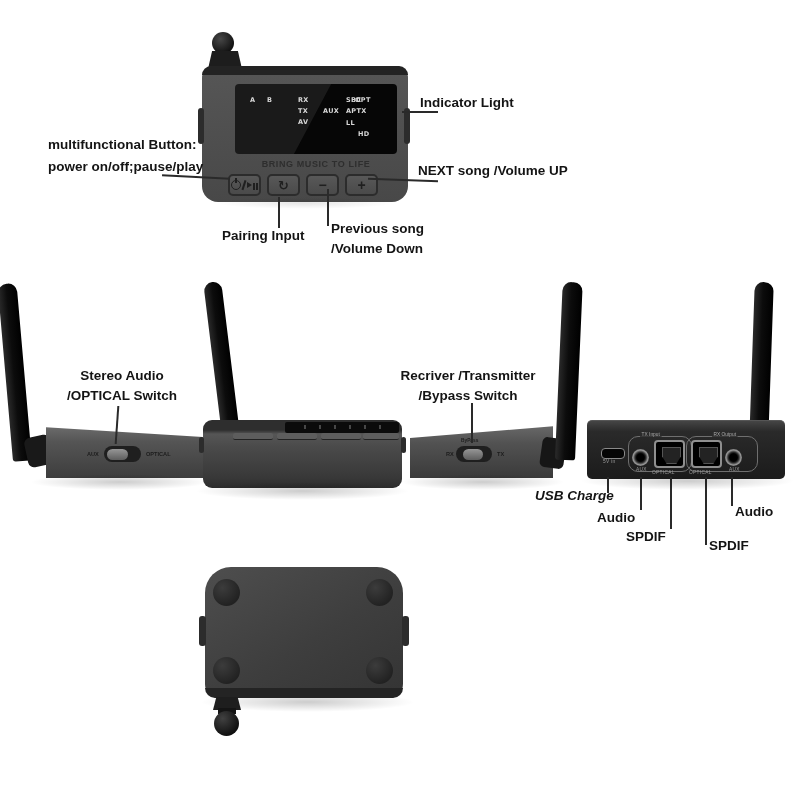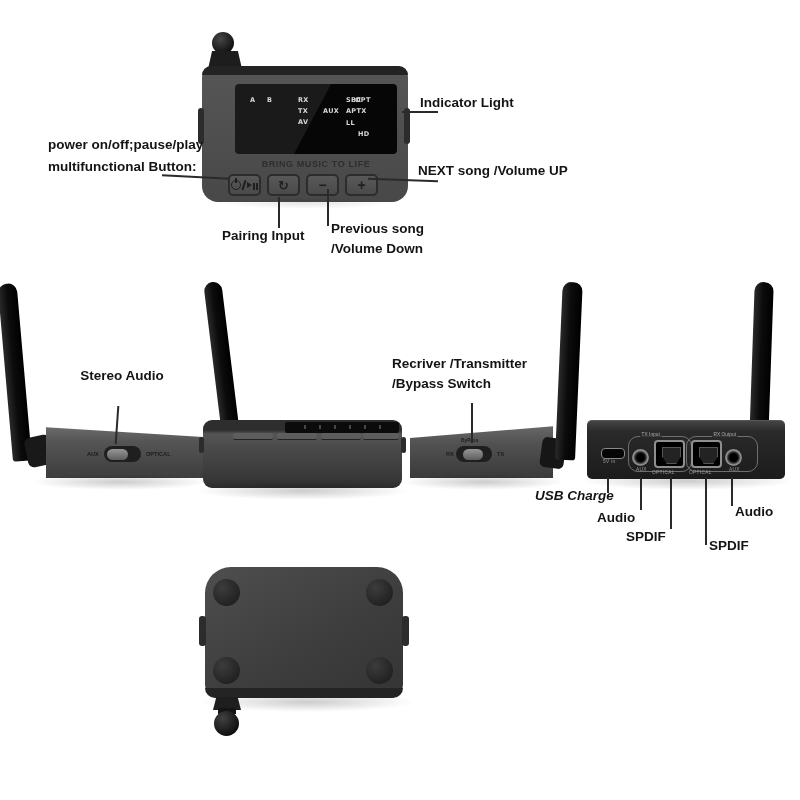--- a/index.html
+++ b/index.html
@@ -97,22 +97,22 @@
 
     <div class="shadow" style="left:215px;top:197px;width:180px;height:12px;opacity:.5;"></div>
 
     <div class="cl" style="left:162px;top:176px;width:68px;height:2px;transform:rotate(3deg);"></div>
     <div class="cl" style="left:402px;top:111px;width:36px;height:2px;"></div>
     <div class="cl" style="left:368px;top:179px;width:70px;height:2px;transform:rotate(2deg);"></div>
     <div class="cl" style="left:278px;top:197px;width:2px;height:31px;"></div>
     <div class="cl" style="left:327px;top:189px;width:2px;height:37px;"></div>
 
     <div class="lbl" style="left:48px;top:134px;line-height:22px;">
+      <div>multifunctional Button:</div>
       <div>power on/off;pause/play</div>
-      <div>multifunctional Button:</div>
     </div>
     <div class="lbl" style="left:420px;top:93px;">Indicator Light</div>
     <div class="lbl" style="left:418px;top:161px;">NEXT song /Volume UP</div>
     <div class="lbl" style="left:222px;top:226px;">Pairing Input</div>
     <div class="lbl" style="left:331px;top:219px;line-height:20px;">
       <div>Previous song</div>
       <div>/Volume Down</div>
     </div>
   </div>
 
@@ -122,20 +122,21 @@
     <div class="abs" style="left:46px;top:164px;width:157px;height:54px;clip-path:polygon(0 6%,100% 24%,100% 100%,0 100%);
                 background:linear-gradient(180deg,#707070 0%,#555 32%,#3d3d3d 100%);"></div>
     <span class="swlbl" style="left:87px;top:191px;">AUX</span>
     <div class="pill" style="left:104px;top:186px;width:37px;height:16px;">
       <div class="knob" style="left:3px;top:2.5px;width:21px;height:11px;"></div>
     </div>
     <span class="swlbl" style="left:146px;top:191px;">OPTICAL</span>
     <div class="cl" style="left:116px;top:146px;width:2px;height:38px;transform:rotate(4deg);"></div>
     <div class="lbl" style="left:40px;top:106px;width:164px;text-align:center;line-height:20px;">
       <div>Stereo Audio</div>
+      <div>/OPTICAL Switch</div>
     </div>
     <div class="shadow" style="left:30px;top:214px;width:180px;height:16px;"></div>
   </div>
 
   <div class="abs" style="left:0;top:260px;width:430px;height:280px;">
     <div class="antenna" style="left:221px;top:21px;width:18px;height:146px;transform:rotate(-7deg);"></div>
     <div class="abs" style="left:203px;top:160px;width:199px;height:68px;border-radius:9px;
                 background:linear-gradient(180deg,#2e2e2e 0,#2e2e2e 10px,#565656 14px,#4a4a4a 40%,#383838 85%,#2c2c2c 100%);">
       <div class="abs" style="left:82px;top:2px;width:114px;height:11px;background:#0b0b0b;border-radius:2px;">
         <div class="abs" style="left:6px;top:3px;width:102px;height:4px;background:repeating-linear-gradient(90deg,transparent 0 13px,#474747 13px 15px);"></div>
@@ -155,21 +156,21 @@
                 background:linear-gradient(180deg,#6b6b6b 0%,#525252 35%,#3a3a3a 100%);"></div>
     <span class="swlbl" style="left:81px;top:178px;font-size:6px;">ByPass</span>
     <span class="swlbl" style="left:66px;top:191px;">RX</span>
     <div class="pill" style="left:76px;top:186px;width:36px;height:16px;">
       <div class="knob" style="left:7px;top:2.5px;width:20px;height:11px;"></div>
     </div>
     <span class="swlbl" style="left:117px;top:191px;">TX</span>
     <div class="abs" style="left:161px;top:178px;width:24px;height:30px;background:#161616;border-radius:5px;transform:rotate(8deg);"></div>
     <div class="antenna" style="left:175px;top:22px;width:20px;height:178px;transform:rotate(2.5deg);"></div>
     <div class="cl" style="left:91px;top:143px;width:2px;height:40px;"></div>
-    <div class="lbl" style="left:12px;top:94px;width:152px;text-align:left;line-height:20px;">
+    <div class="lbl" style="left:12px;top:106px;width:152px;text-align:center;line-height:20px;">
       <div>Recriver /Transmitter</div>
       <div>/Bypass Switch</div>
     </div>
     <div class="shadow" style="left:20px;top:214px;width:165px;height:16px;"></div>
   </div>
 
   <div class="abs" style="left:530px;top:260px;width:270px;height:320px;">
     <div class="antenna" style="left:218px;top:22px;width:19px;height:194px;transform:rotate(2deg);"></div>
     <div class="abs" style="left:57px;top:160px;width:198px;height:58px;border-radius:5px;border-top:1px solid #565656;
                 background:linear-gradient(180deg,#454545,#2a2a2a 18%,#1d1d1d 90%);"></div>

